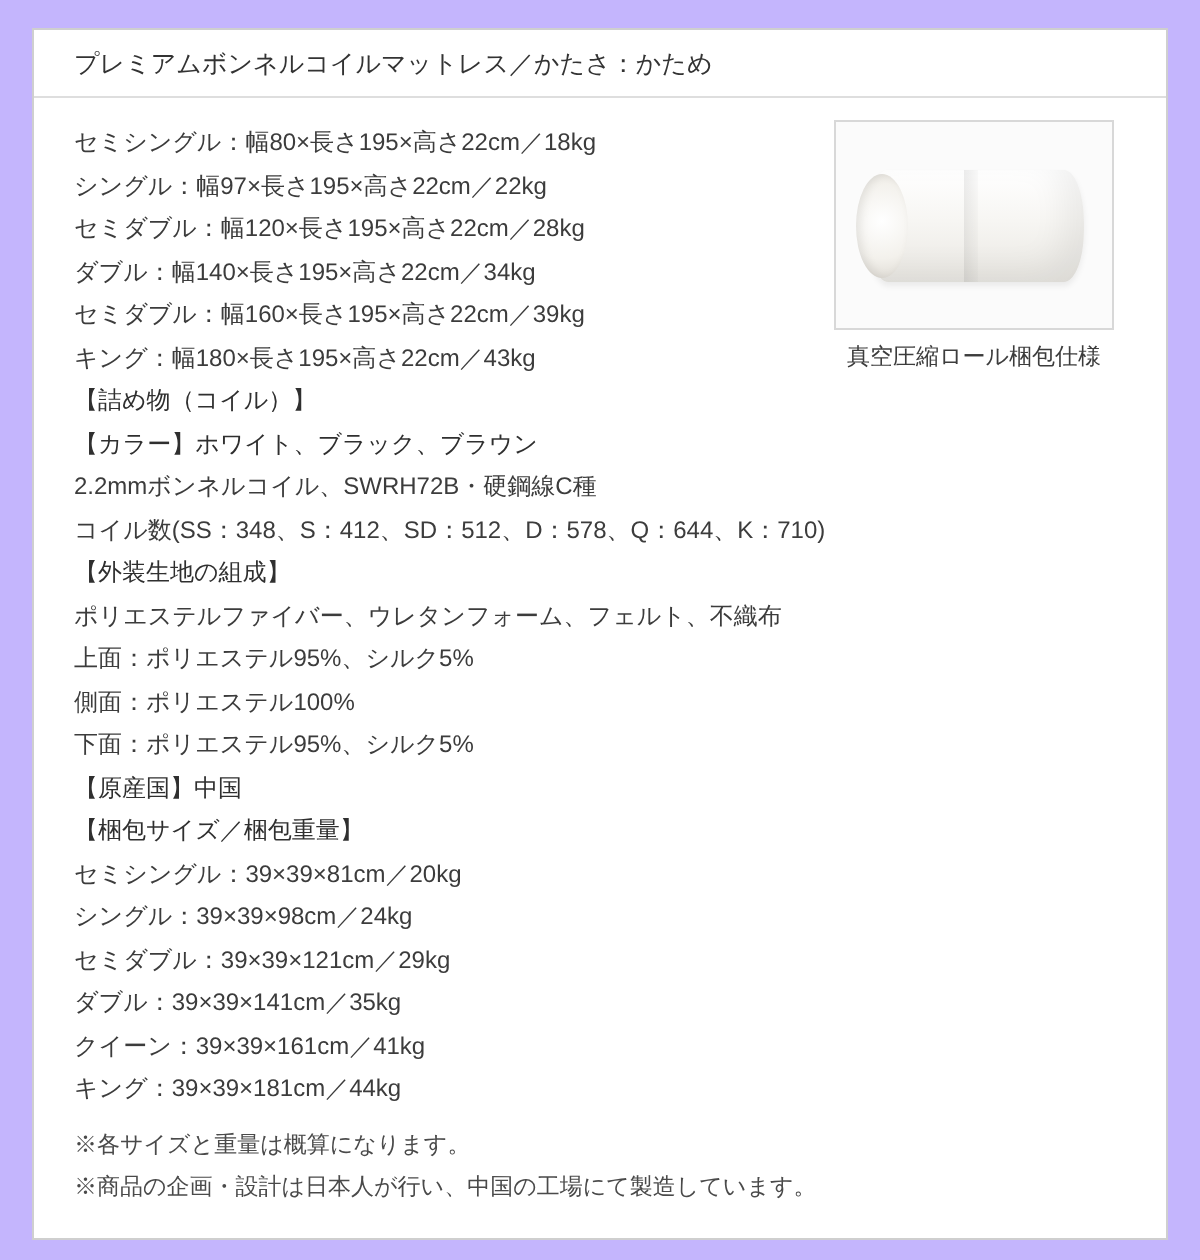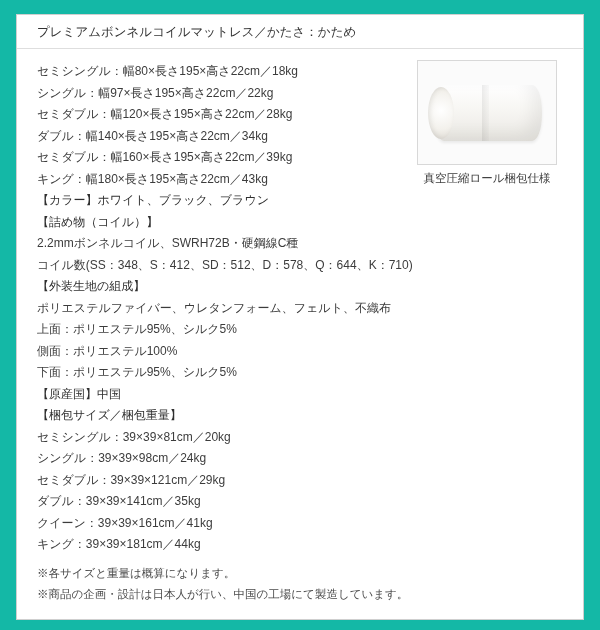--- a/index.html
+++ b/index.html
@@ -11,21 +11,21 @@
     height: 630px;
     background: #ffffff;
     font-family: "Liberation Sans", sans-serif;
     color: #3c3c3c;
   }
   .spec-card {
     box-sizing: border-box;
     width: 600px;
     height: 630px;
     padding: 14px 16px 10px 16px;
-    background: #14b8a6;
+    background: #c4b5fd;
   }
   .spec-inner {
     box-sizing: border-box;
     width: 568px;
     height: 606px;
     border: 1px solid #cfcfcf;
     background: #ffffff;
     position: relative;
   }
   .title-bar {
@@ -133,22 +133,22 @@
         <div class="photo-caption">真空圧縮ロール梱包仕様</div>
       </div>
 
       <div class="spec-lines">
         <div class="spec-line">セミシングル：幅80×長さ195×高さ22cm／18kg</div>
         <div class="spec-line">シングル：幅97×長さ195×高さ22cm／22kg</div>
         <div class="spec-line">セミダブル：幅120×長さ195×高さ22cm／28kg</div>
         <div class="spec-line">ダブル：幅140×長さ195×高さ22cm／34kg</div>
         <div class="spec-line">セミダブル：幅160×長さ195×高さ22cm／39kg</div>
         <div class="spec-line">キング：幅180×長さ195×高さ22cm／43kg</div>
+        <div class="spec-line head">【詰め物（コイル）】</div>
         <div class="spec-line head">【カラー】ホワイト、ブラック、ブラウン</div>
-        <div class="spec-line head">【詰め物（コイル）】</div>
         <div class="spec-line">2.2mmボンネルコイル、SWRH72B・硬鋼線C種</div>
         <div class="spec-line">コイル数(SS：348、S：412、SD：512、D：578、Q：644、K：710)</div>
         <div class="spec-line head">【外装生地の組成】</div>
         <div class="spec-line">ポリエステルファイバー、ウレタンフォーム、フェルト、不織布</div>
         <div class="spec-line">上面：ポリエステル95%、シルク5%</div>
         <div class="spec-line">側面：ポリエステル100%</div>
         <div class="spec-line">下面：ポリエステル95%、シルク5%</div>
         <div class="spec-line head">【原産国】中国</div>
         <div class="spec-line head">【梱包サイズ／梱包重量】</div>
         <div class="spec-line">セミシングル：39×39×81cm／20kg</div>

